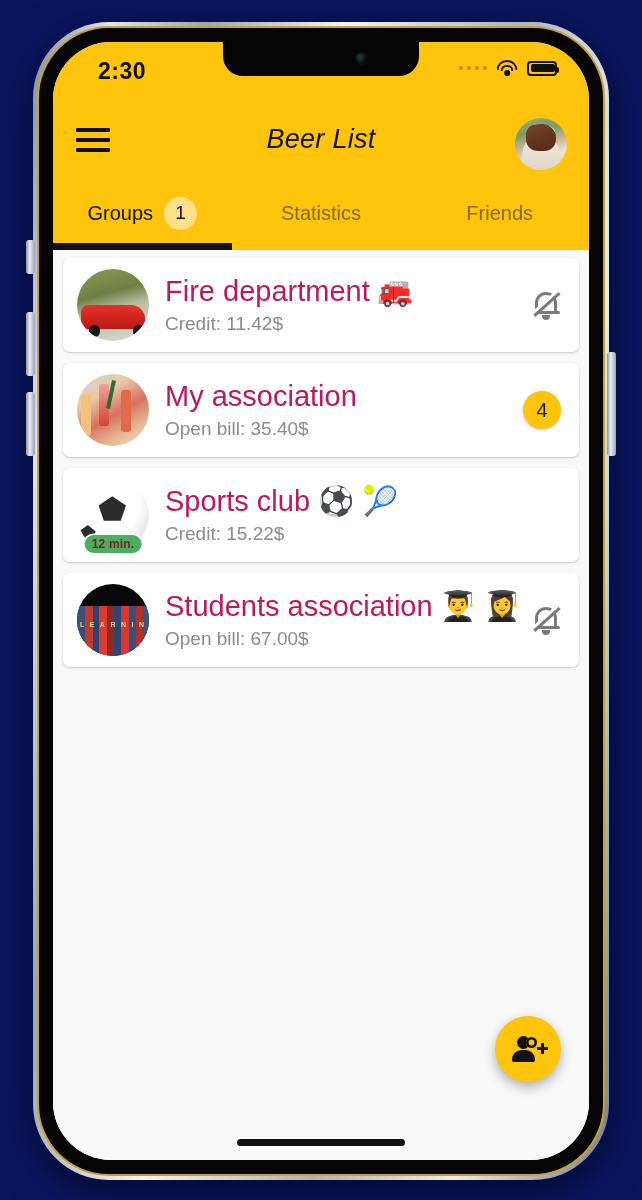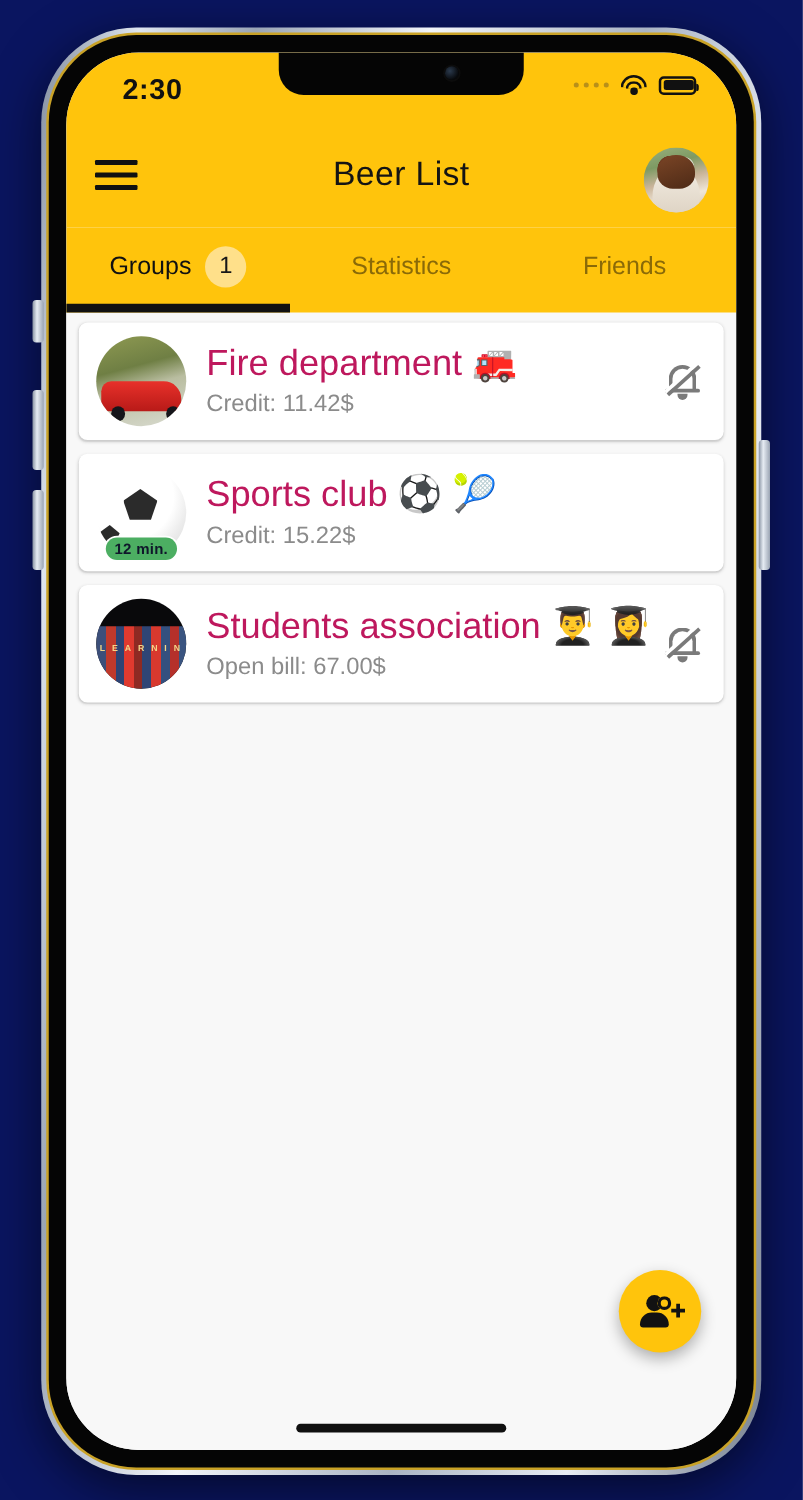--- a/index.html
+++ b/index.html
@@ -62,21 +62,21 @@
     position:absolute; left:50%; transform:translateX(-50%); top:0;
     width:196px; height:34px; background:#050505;
     border-radius:0 0 20px 20px; z-index:6;
   }
   .notch .cam{ position:absolute; right:52px; top:11px; width:11px; height:11px; border-radius:50%;
     background:radial-gradient(circle at 35% 35%,#2b3a4d,#07090c 70%); box-shadow:0 0 0 1.5px #0c0c0c; }
 
   
   .appbar{
     position:absolute; left:0; top:62px; width:536px; height:78px;
-    background:#ffc40c; z-index:3;
+    background:#ffc40c; z-index:3;font-style:italic;
   }
   .hamburger{
     position:absolute; left:23px; top:22px; width:34px; height:28px;
     display:flex; flex-direction:column; justify-content:center; gap:6px; cursor:pointer;
   }
   .hamburger i{ display:block; height:4px; background:#111; border-radius:1px; }
   .appbar-title{
     position:absolute; left:0; right:0; top:20px; text-align:center;
     font-size:27px; font-weight:400; color:#141414; letter-spacing:.3px;
   }
@@ -165,21 +165,21 @@
         #3c4f7a 0 11%, #c0392b 11% 22%, #2e4374 22% 31%,
         #e03a2f 31% 42%, #8e2a23 42% 51%,
         #2f4575 51% 61%, #d8392e 61% 72%,
         #34507f 72% 82%, #b5302a 82% 92%, #3a5480 92% 100%);
   }
   .pic-books::after{ content:"LEARNING"; position:absolute; left:4%; top:52%; width:92%;
     text-align:center; font-size:7px; font-weight:700; letter-spacing:5.5px;
     color:#f2d78a; font-family:"Liberation Sans", sans-serif; }
   .avatar-tag{
     position:absolute; left:50%; transform:translateX(-50%); bottom:-2px;
-    background:#4cae62; color:#0f172a; font-size:12px; font-weight:700;
+    background:#4cae62; color:#7f1d1d; font-size:12px; font-weight:700;
     padding:2px 7px; border-radius:9px; white-space:nowrap; letter-spacing:.2px;
     box-shadow:0 0 0 1.5px #fff;
   }
   .card-text{ flex:1; min-width:0; }
   .card-title{ font-size:29px; color:#be185d; line-height:1.25; white-space:nowrap; }
   .card-sub{ font-size:19px; color:#8b8b8b; line-height:1.35; margin-top:2px; }
 
   .bell-off{ position:relative; width:30px; height:32px; flex:0 0 30px; }
   .bell-off .body{
     position:absolute; left:4px; top:3px; width:22px; height:21px;
@@ -294,20 +294,30 @@
           <div class="card-sub">Credit: 11.42$</div>
         </div>
         <div class="bell-off">
           <div class="body"></div>
             <div class="rim"></div>
             <div class="clap"></div>
             <div class="slash"></div>
         </div>
       </div>
 
+      <div class="card">
+        <div class="card-avatar">
+          <div class="pic pic-cocktail"></div>
+        </div>
+        <div class="card-text">
+          <div class="card-title">My association</div>
+          <div class="card-sub">Open bill: 35.40$</div>
+        </div>
+        <div class="count-badge">4</div>
+      </div>
 
       <div class="card">
         <div class="card-avatar">
           <div class="pic pic-soccer"></div>
           <div class="avatar-tag">12 min.</div>
         </div>
         <div class="card-text">
           <div class="card-title">Sports club ⚽ 🎾</div>
           <div class="card-sub">Credit: 15.22$</div>
         </div>

